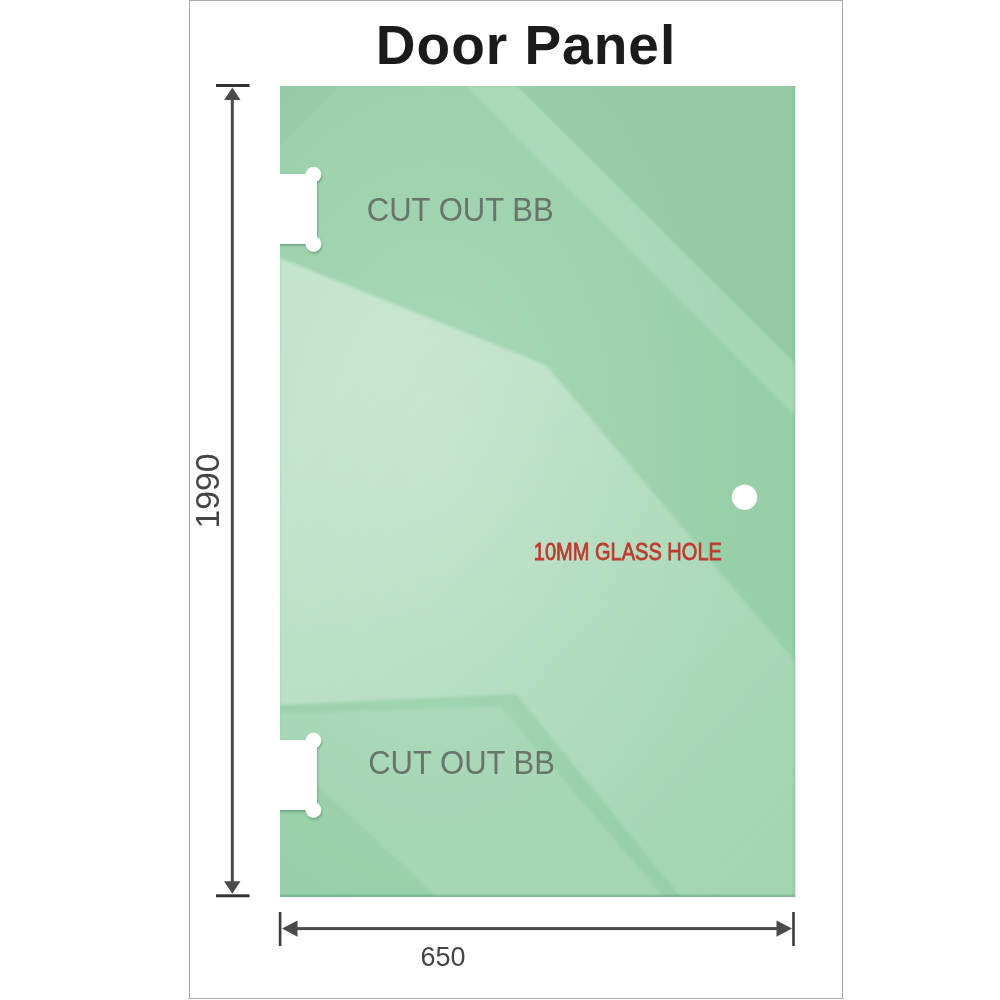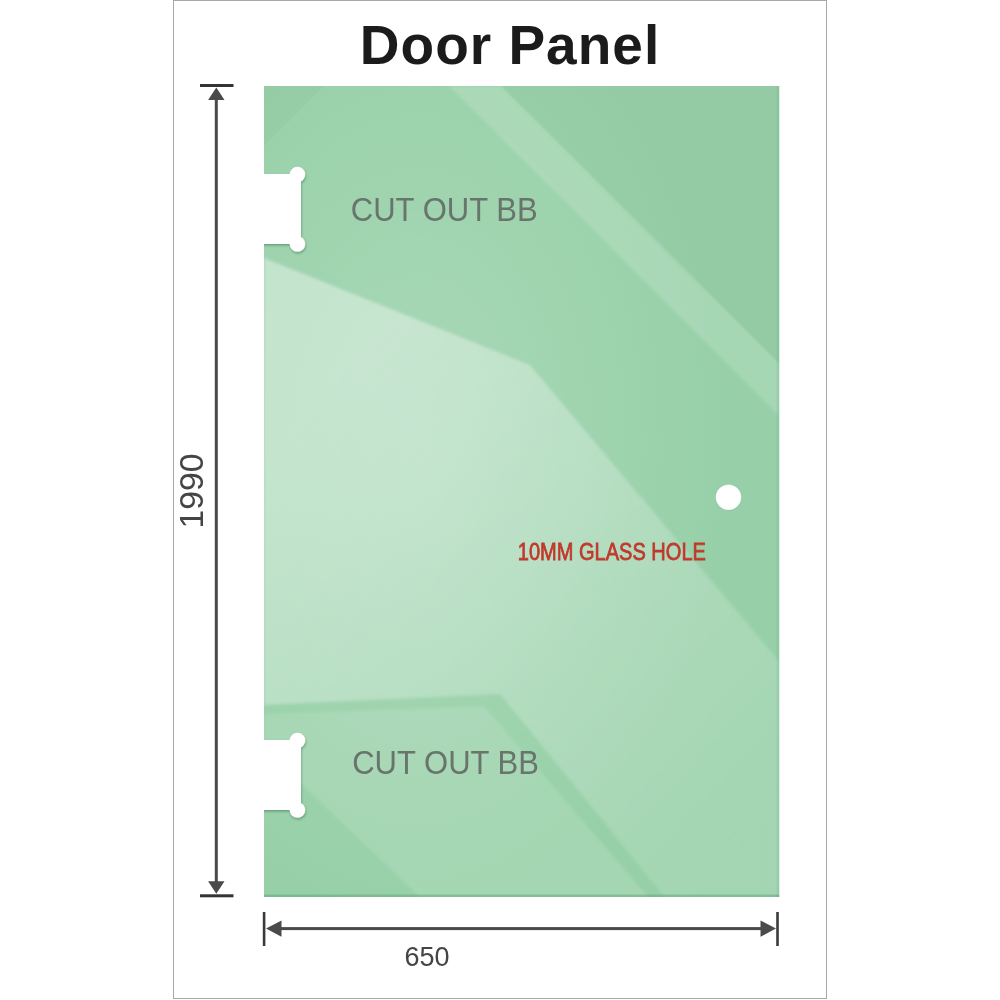--- a/index.html
+++ b/index.html
@@ -1,16 +1,16 @@
 <!DOCTYPE html>
 <html><head>
 <meta charset="utf-8">
 <style>
   html,body{margin:0;padding:0;background:#ffffff;width:1000px;height:1000px;overflow:hidden;}
-  .stage{position:absolute;top:0;left:0;width:928px;height:1000px;font-family:"Liberation Sans",sans-serif;}
+  .stage{position:absolute;top:0;left:16px;width:928px;height:1000px;font-family:"Liberation Sans",sans-serif;}
 </style>
 </head>
 <body>
 <div class="stage">
 <svg width="1000" height="1000" viewBox="0 0 1000 1000" xmlns="http://www.w3.org/2000/svg">
   <defs>
     <clipPath id="panelclip">
           <rect x="264" y="86" width="515.5" height="811"></rect>
         </clipPath>
     <linearGradient id="bandgrad" gradientUnits="userSpaceOnUse" x1="320" y1="400" x2="770" y2="810">

